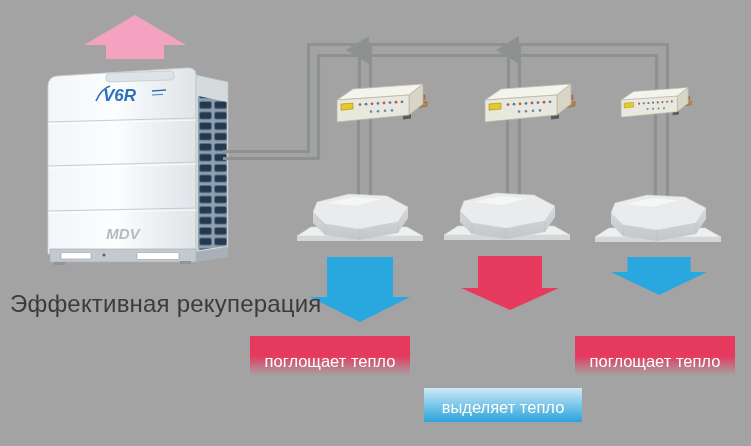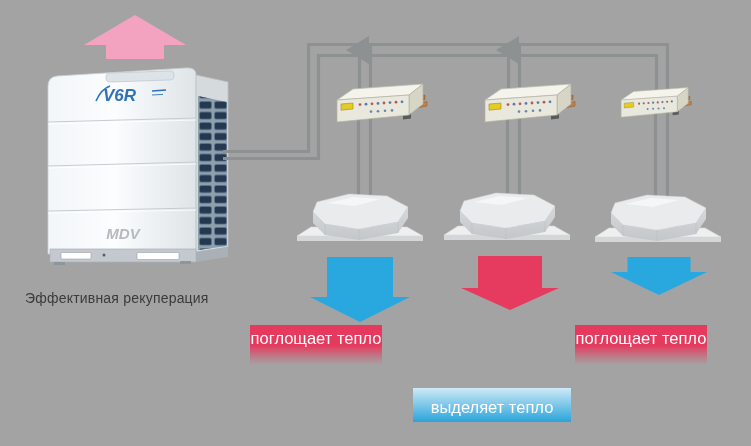--- a/index.html
+++ b/index.html
@@ -2,32 +2,32 @@
 <html><head>
 <meta charset="utf-8">
 <style>
   html,body{margin:0;padding:0;background:#fff;}
   #stage{
     position:relative;width:751px;height:446px;background:#a3a3a3;overflow:hidden;
     font-family:"Liberation Sans", sans-serif;
   }
   #diagram-svg{position:absolute;left:0;top:0;}
   .caption{
-    position:absolute;left:25px;top:290px;font-size:14px;letter-spacing:.2px;
+    position:absolute;left:10px;top:290px;font-size:24px;letter-spacing:.2px;
     color:#3b3b3b;white-space:nowrap;text-align:center;
   }
   .flow-label{
     position:absolute;display:flex;justify-content:center;
     color:#ffffff;font-size:16.5px;white-space:nowrap;
   }
-  .flow-label.red{width:132px;height:40px;top:325px;align-items:flex-start;padding-top:4px;box-sizing:border-box;}
+  .flow-label.red{width:160px;height:40px;top:336px;align-items:flex-start;padding-top:16px;box-sizing:border-box;}
   .flow-label.blue{width:158px;height:34px;top:388px;align-items:flex-end;padding-bottom:5px;box-sizing:border-box;}
   #absorb-left{left:250px;}
   #absorb-right{left:575px;}
-  #release-center{left:413px;}
+  #release-center{left:424px;}
   #gray-line{position:absolute;left:250px;top:381px;width:484px;height:4px;}
 </style>
 </head>
 <body>
 
 <div id="stage">
 
   <svg id="diagram-svg" width="751" height="446" viewBox="0 0 751 446">
     <defs>
       <linearGradient id="ufg" x1="0" y1="0" x2="1" y2="0">

